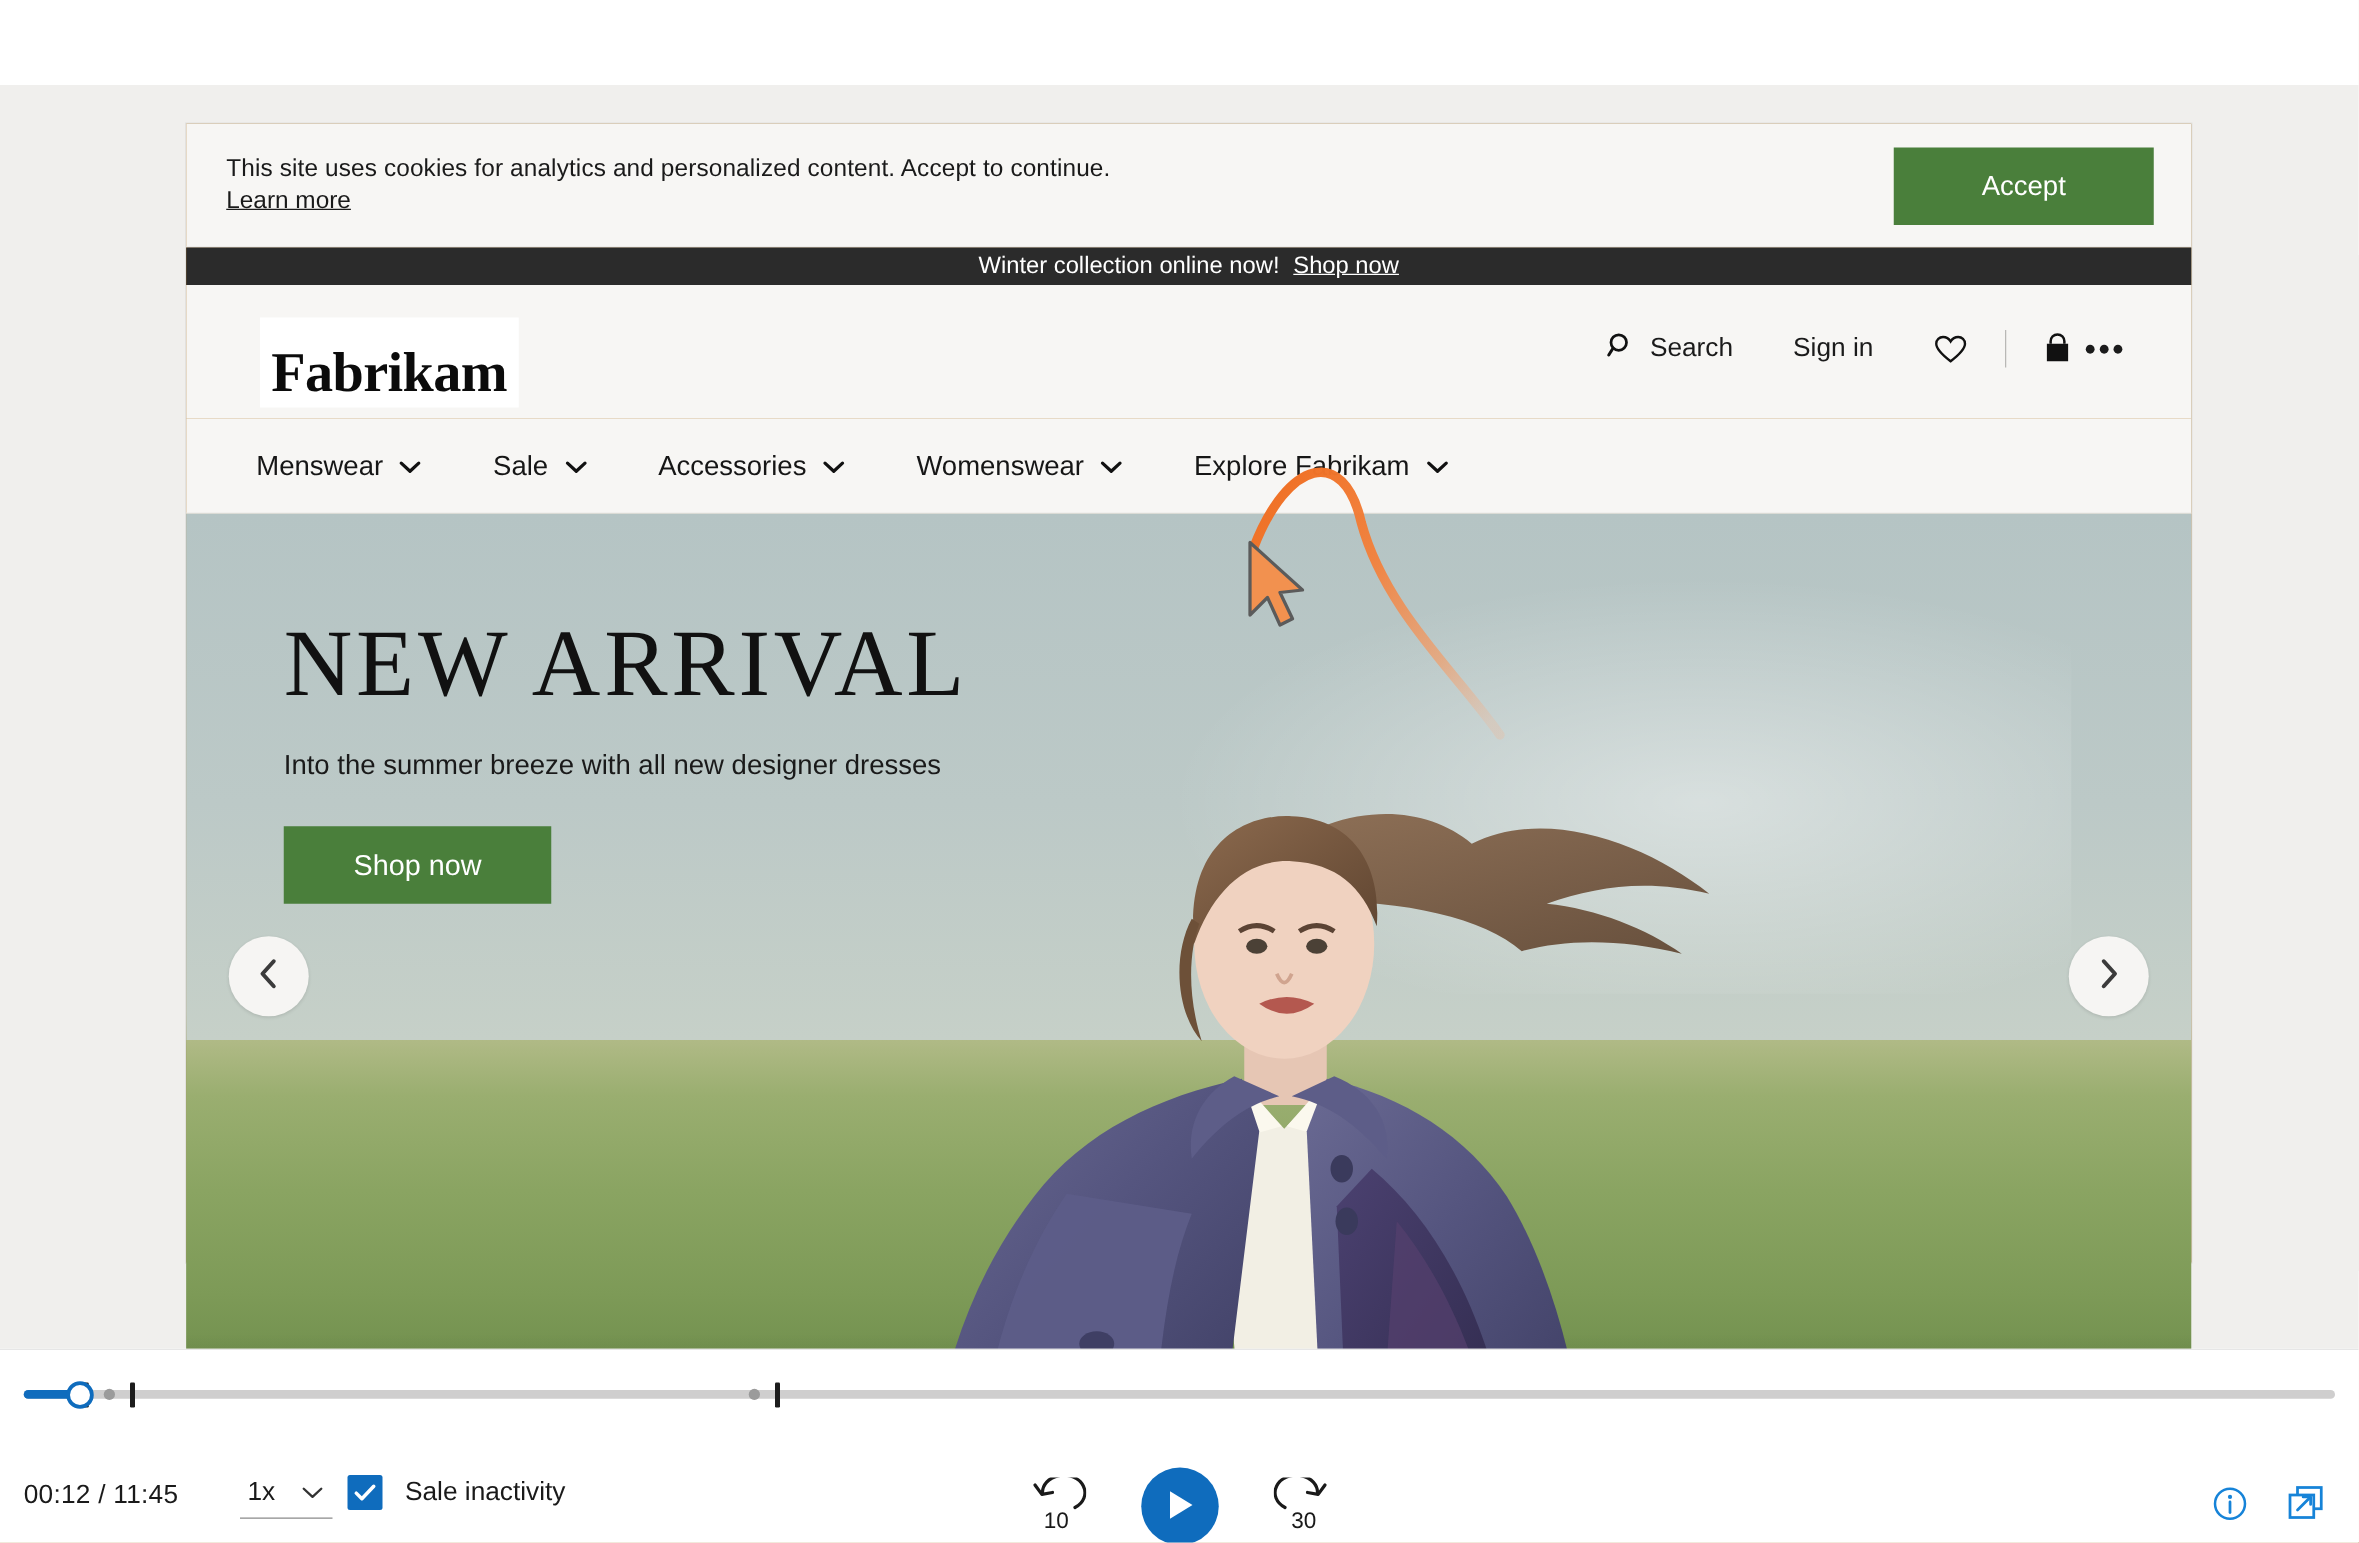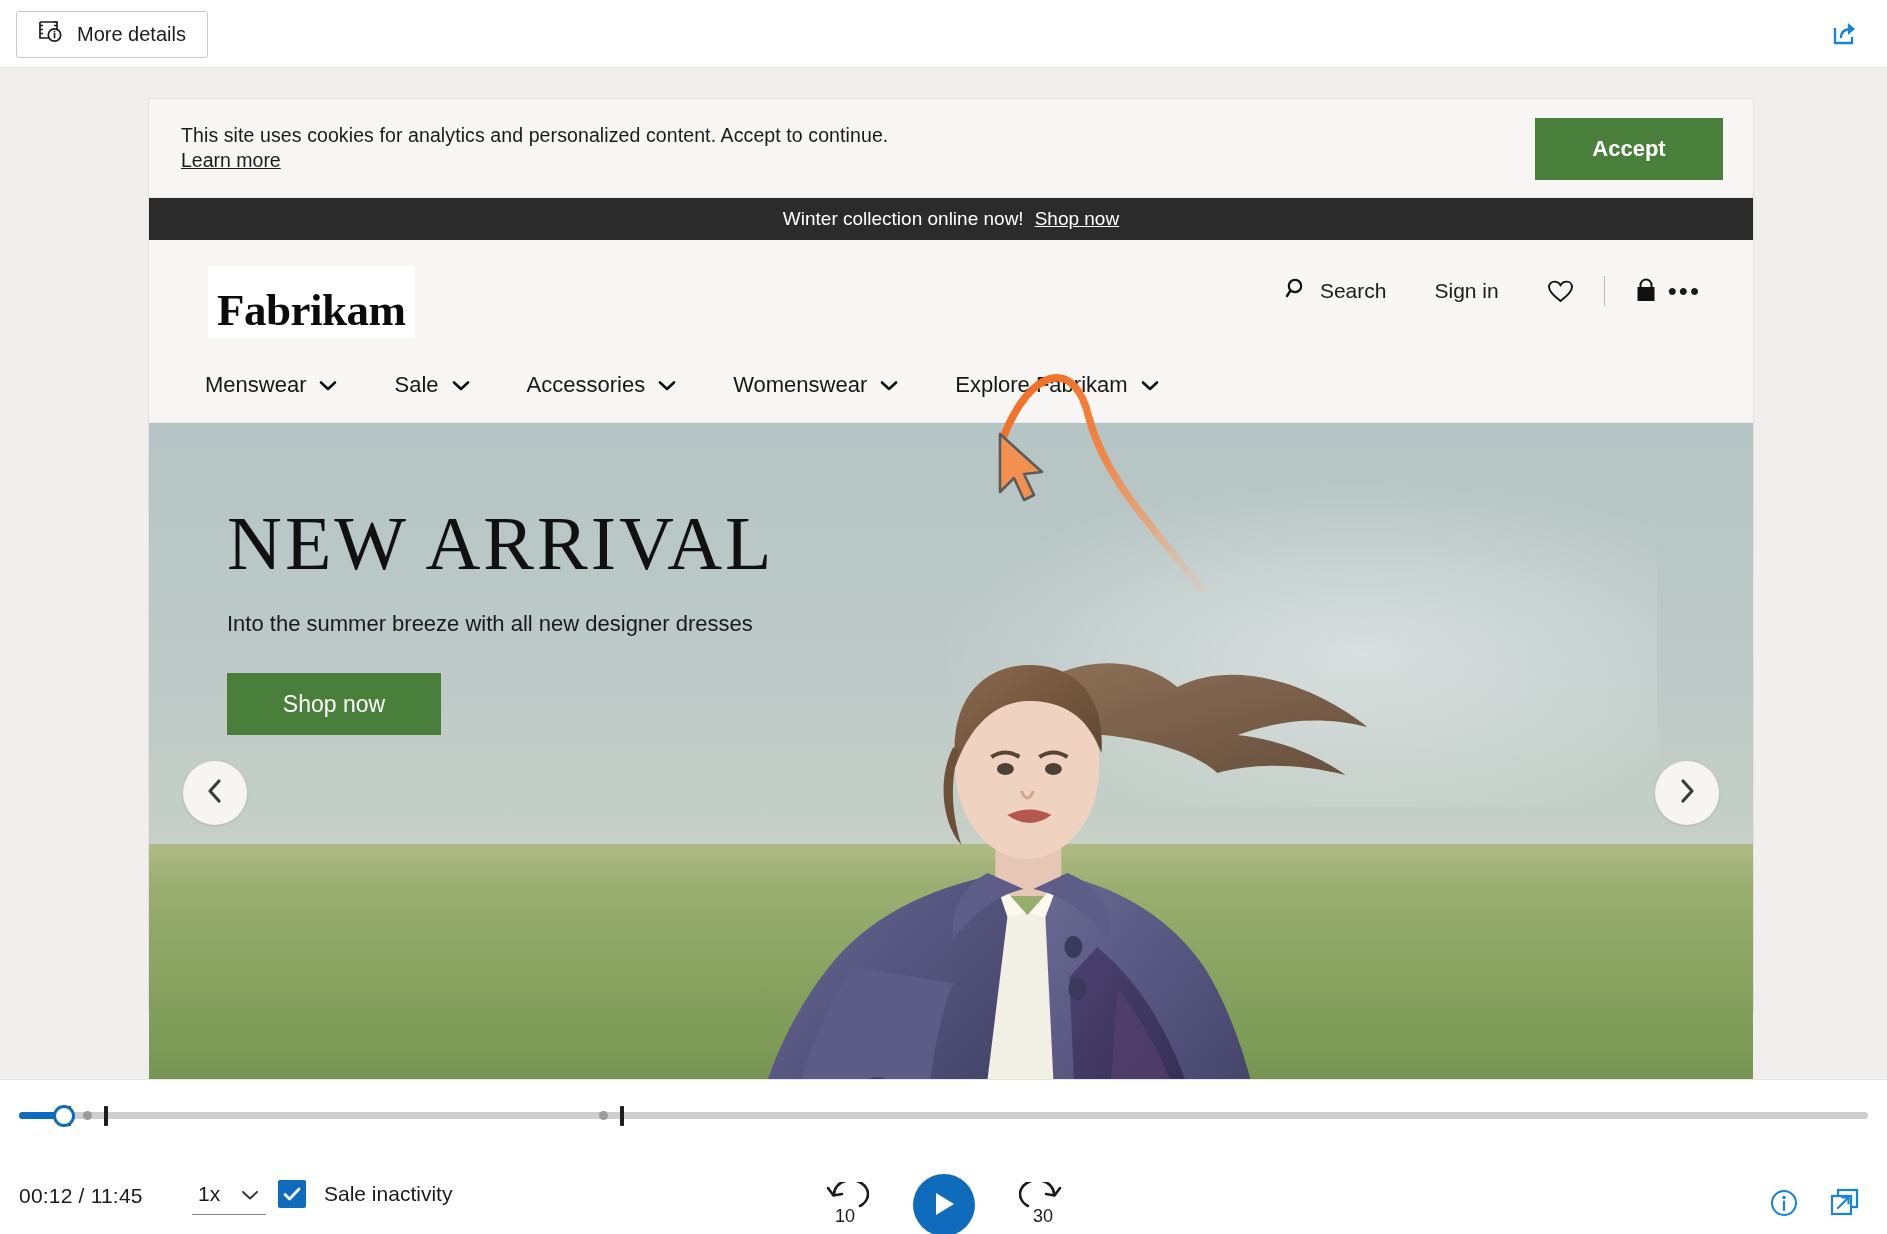--- a/index.html
+++ b/index.html
@@ -52,30 +52,30 @@
     font-size:19.5px; color:#1a1a1a; line-height:1.45;
     letter-spacing:.1px;
   }
   .cookie-learn {
     position:absolute; left:32px; top:50px;
     font-size:19.5px; color:#1a1a1a;
     text-decoration:underline; cursor:pointer;
   }
   .accept-btn {
     position:absolute; right:30px; top:19px;
-    width:188px; height:62px;
+    width:208px; height:62px;
     background:#4a7f3b; color:#fff;
     border:none; font-size:22px; cursor:pointer;
     font-family:"Liberation Sans", sans-serif;
-    display:flex; align-items:center; justify-content:center;font-weight:bold;
+    display:flex; align-items:center; justify-content:center;
   }
 
   
   .promo-strip {
-    position:relative; width:100%; height:42px;
+    position:relative; width:100%; height:30px;
     background:#2b2b2b; color:#fff;
     display:flex; align-items:center; justify-content:center;
     font-size:19px; gap:11px;
   }
   .promo-link { text-decoration:underline; cursor:pointer; color:#fff; }
 
   
   .site-header {
     position:relative; width:100%; height:107px; background:#f7f6f4;
   }
@@ -221,44 +221,20 @@
   .bottom-right {
     position:absolute; right:26px; top:108px; display:flex; align-items:center; gap:30px;
   }
   .br-icon { cursor:pointer; display:flex; align-items:center; justify-content:center; }
 </style>
 </head>
 <body>
 
 <div class="app">
 
-  <div class="topbar">
-    <div class="more-details-btn">
-      <span>
-        <svg width="26" height="24" viewBox="0 0 26 24">
-          <path d="M2 2 h17 v8.5" fill="none" stroke="#1b1b1b" stroke-width="1.7"></path>
-          <path d="M2 2 v16 h9" fill="none" stroke="#1b1b1b" stroke-width="1.7"></path>
-          <path d="M2 5.5 h3 M2 9.5 h3 M2 13.5 h3" stroke="#1b1b1b" stroke-width="1.5"></path>
-          <path d="M16 2 h3 M16 5.5 h3" stroke="#1b1b1b" stroke-width="1.5"></path>
-          <circle cx="16.5" cy="15" r="6.2" fill="#fff" stroke="#1b1b1b" stroke-width="1.7"></circle>
-          <path d="M16.5 13.6 v4" stroke="#1b1b1b" stroke-width="1.7" stroke-linecap="round"></path>
-          <circle cx="16.5" cy="11.6" r="0.95" fill="#1b1b1b"></circle>
-        </svg>
-      </span>
-      <span>More details</span>
-    </div>
-
-    <div class="share-top">
-      <svg width="30" height="28" viewBox="0 0 30 28">
-        <path d="M5 8 v15 h17 v-6" fill="none" stroke="#1683d8" stroke-width="2.3"></path>
-        <path d="M11 18 c0-7 5-9 10-9" fill="none" stroke="#1683d8" stroke-width="2.3"></path>
-        <path d="M18 3 l7 6 -7 6 z" fill="#1683d8"></path>
-      </svg>
-    </div>
-  </div>
 
   <div class="stage">
     <div class="browser-frame">
 
       <div class="cookie-bar">
         <div class="cookie-text">This site uses cookies for analytics and personalized content. Accept to continue.</div>
         <div class="cookie-learn">Learn more</div>
         <button class="accept-btn">Accept</button>
       </div>
 

